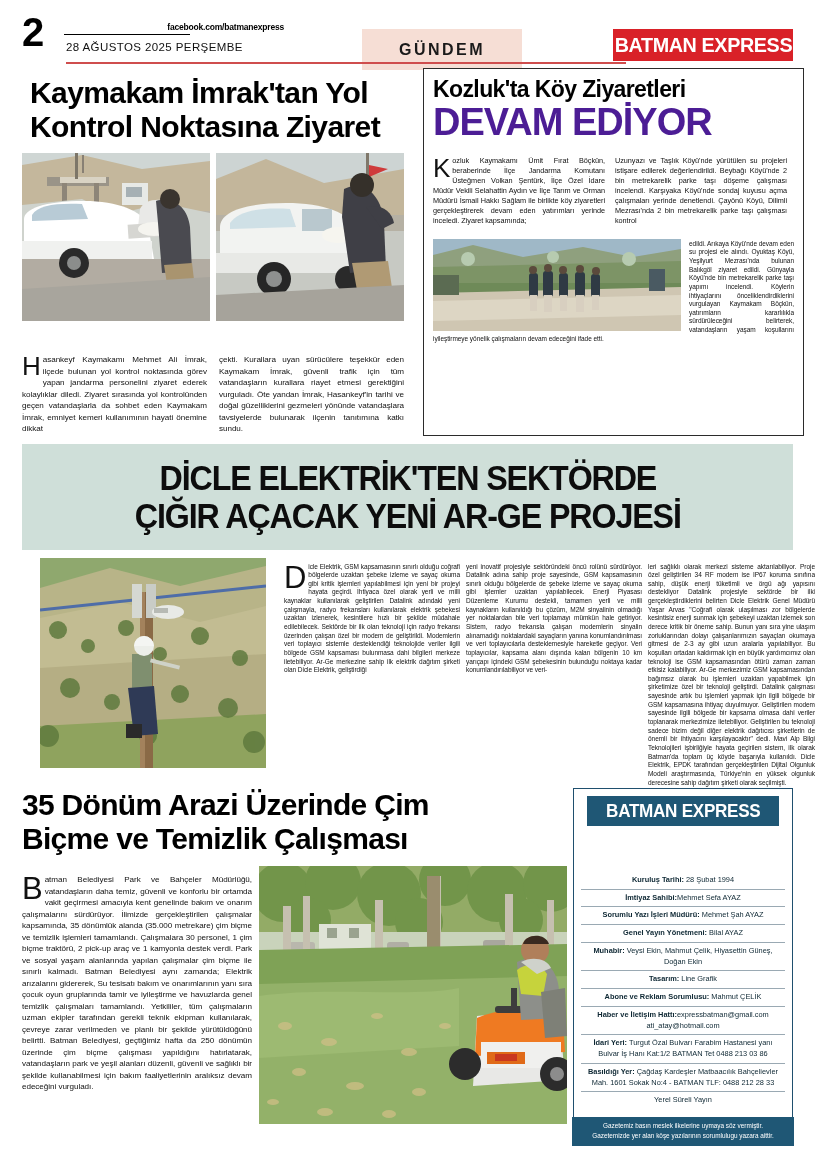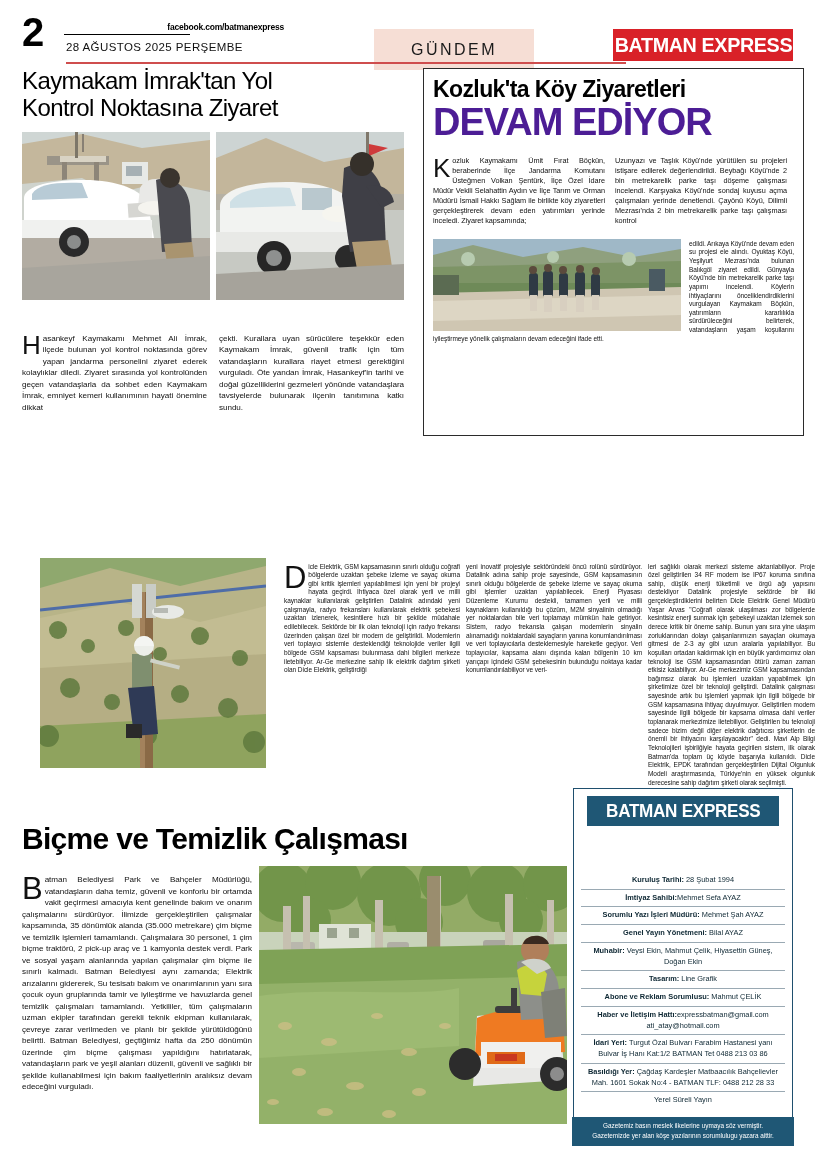--- a/index.html
+++ b/index.html
@@ -50,28 +50,28 @@
   .top-date {
     position: absolute;
     left: 44px; top: 25px;
     font-size: 11.5px;
     font-weight: 400;
     letter-spacing: 0.4px;
     color: #111;
   }
   .section-tag {
     position: absolute;
-    left: 352px; top: 13px;
+    left: 340px; top: 13px;
     width: 160px; height: 41px;
     background: #f6ded5;
     display: flex; align-items: center; justify-content: center;
     font-size: 16px;
     letter-spacing: 2.5px;
     color: #1a1a1a;
-    font-weight: 400;
+    font-weight: 700;
   }
   .brand-box {
     position: absolute;
     right: 0; top: 13px;
     width: 180px; height: 32px;
     background: #d92128;
     display: flex; align-items: center; justify-content: center;
   }
   .brand-box .brand-text {
     color: #fff;
@@ -87,26 +87,26 @@
   .top-rule {
     position: absolute;
     left: 44px; top: 46px;
     width: 560px;
     border-bottom: 2px solid #cf4d4d;
   }
 
   
   .a1 { position: absolute; left: 22px; top: 68px; width: 382px; }
   .a1 .headline {
-    font-size: 24px;
-    font-weight: 400;
+    font-size: 30px;
+    font-weight: 700;
     line-height: 1.12;
     letter-spacing: -0.6px;
     color: #000;
-    margin: 0;
+    margin: 8px;
   }
   .a1 .photos {
     display: flex; gap: 6px;
     margin-top: 10px;
   }
   .a1 .photos .ph { height: 168px; }
   .a1 .photos .ph:nth-child(1) { width: 188px; }
   .a1 .photos .ph:nth-child(2) { width: 188px; }
   .a1 .body {
     display: flex; gap: 12px;
@@ -419,20 +419,24 @@
             <circle cx="163" cy="32" r="4"></circle>
           </g>
           <rect x="216" y="30" width="16" height="22" fill="#4a5a62"></rect>
           <rect x="0" y="36" width="26" height="20" fill="#5b6b52"></rect>
         </svg>
       </div>
       <p class="bodytext tiny">edildi. Arıkaya Köyü'nde devam eden su projesi ele alındı. Oyuktaş Köyü, Yeşilyurt Mezrası'nda bulunan Balıkgöl ziyaret edildi. Günyayla Köyü'nde bin metrekarelik parke taşı yapımı incelendi. Köylerin ihtiyaçlarını önceliklendirdiklerini vurgulayan Kaymakam Böçkün, yatırımların kararlılıkla sürdürüleceğini belirterek, vatandaşların yaşam koşullarını iyileştirmeye yönelik çalışmaların devam edeceğini ifade etti.</p>
     </div>
   </div>
 
+  <div class="a3banner">
+    <div class="l1">DİCLE ELEKTRİK'TEN SEKTÖRDE</div>
+    <div class="l2">ÇIĞIR AÇACAK YENİ AR-GE PROJESİ</div>
+  </div>
 
   <div class="a3">
     <div class="ph photo3">
       <svg viewBox="0 0 226 210" width="226" height="210" preserveAspectRatio="none">
         <rect x="0" y="0" width="226" height="210" fill="#9fb07a"></rect>
         <rect x="0" y="0" width="226" height="40" fill="#8fa86e"></rect>
         <path d="M0 30 L70 10 L140 28 L226 8 L226 70 L0 76 Z" fill="#b8b488"></path>
         <path d="M0 60 L80 44 L160 64 L226 48 L226 120 L0 128 Z" fill="#c2bc92"></path>
         <path d="M0 110 L226 96 L226 176 L0 188 Z" fill="#b5ae84"></path>
         <path d="M0 168 L226 156 L226 210 L0 210 Z" fill="#8fa35e"></path>
@@ -472,21 +476,21 @@
     <div class="c2">
         <p class="bodytext tiny">yeni inovatif projesiyle sektöründeki öncü rolünü sürdürüyor. Datalink adına sahip proje sayesinde, GSM kapsamasının sınırlı olduğu bölgelerde de şebeke izleme ve sayaç okuma gibi işlemler uzaktan yapılabilecek. Enerji Piyasası Düzenleme Kurumu destekli, tamamen yerli ve milli kaynakların kullanıldığı bu çözüm, M2M sinyalinin olmadığı yer noktalardan bile veri toplamayı mümkün hale getiriyor. Sistem, radyo frekansla çalışan modemlerin sinyalin alınamadığı noktalardaki sayaçların yanına konumlandırılması ve veri toplayıcılarla desteklemesiyle hareketle geçiyor. Veri toplayıcılar, kapsama alanı dışında kalan bölgenin 10 km yarıçapı içindeki GSM şebekesinin bulunduğu noktaya kadar konumlandırılabiliyor ve veri-</p>
       </div>
     <div class="c3">
       <p class="bodytext tiny">leri sağlıklı olarak merkezi sisteme aktarılabiliyor. Proje özel geliştirilen 34 RF modem ise IP67 koruma sınıfına sahip, düşük enerji tüketimli ve örgü ağı yapısını destekliyor Datalink projesiyle sektörde bir ilki gerçekleştirdiklerini belirten Dicle Elektrik Genel Müdürü Yaşar Arvas "Coğrafi olarak ulaşılması zor bölgelerde kesintisiz enerji sunmak için şebekeyi uzaktan izlemek son derece kritik bir öneme sahip. Bunun yanı sıra yine ulaşım zorluklarından dolayı çalışanlarımızın sayaçları okumaya gitmesi de 2-3 ay gibi uzun aralarla yapılabiliyor. Bu koşulları ortadan kaldırmak için en büyük yardımcımız olan teknoloji ise GSM kapsamasından ötürü zaman zaman etkisiz kalabiliyor. Ar-Ge merkezimiz GSM kapsamasından bağımsız olarak bu işlemleri uzaktan yapabilmek için şirketimize özel bir teknoloji geliştirdi. Datalink çalışması sayesinde artık bu işlemleri yapmak için ilgili bölgede bir GSM kapsamasına ihtiyaç duyulmuyor. Geliştirilen modem sayesinde ilgili bölgede bir kapsama olmasa dahi veriler toplanarak merkezimize iletebiliyor. Geliştirilen bu teknoloji sadece bizim değil diğer elektrik dağıtıcısı şirketlerin de önemli bir ihtiyacını karşılayacaktır" dedi. Mavi Alp Bilgi Teknolojileri işbirliğiyle hayata geçirilen sistem, ilk olarak Batman'da toplam üç köyde başarıyla kullanıldı. Dicle Elektrik, EPDK tarafından gerçekleştirilen Dijital Olgunluk Modeli araştırmasında, Türkiye'nin en yüksek olgunluk derecesine sahip dağıtım şirketi olarak seçilmişti.</p>
     </div>
   </div>
 
   <div class="a4">
     <h1 class="headline">
-      <br>
+      <span>35 Dönüm Arazi Üzerinde Çim</span><br>
       <span>Biçme ve Temizlik Çalışması</span>
     </h1>
     <div class="content">
       <div class="textcol">
         <p class="bodytext dropcap big">Batman Belediyesi Park ve Bahçeler Müdürlüğü, vatandaşların daha temiz, güvenli ve konforlu bir ortamda vakit geçirmesi amacıyla kent genelinde bakım ve onarım çalışmalarını sürdürüyor. İlimizde gerçekleştirilen çalışmalar kapsamında, 35 dönümlük alanda (35.000 metrekare) çim biçme ve temizlik işlemleri tamamlandı. Çalışmalara 30 personel, 1 çim biçme traktörü, 2 pick-up araç ve 1 kamyonla destek verdi. Park ve sosyal yaşam alanlarında yapılan çalışmalar çim biçme ile sınırlı kalmadı. Batman Belediyesi aynı zamanda; Elektrik arızalarını gidererek, Su tesisatı bakım ve onarımlarının yanı sıra çocuk oyun gruplarında tamir ve iyileştirme ve havuzlarda genel temizlik çalışmaları tamamlandı. Yetkililer, tüm çalışmaların uzman ekipler tarafından gerekli teknik ekipman kullanılarak, çevreye zarar verilmeden ve planlı bir şekilde yürütüldüğünü belirtti. Batman Belediyesi, geçtiğimiz hafta da 250 dönümün üzerinde çim biçme çalışması yapıldığını hatırlatarak, vatandaşların park ve yeşil alanları düzenli, güvenli ve sağlıklı bir şekilde kullanabilmesi için bakım faaliyetlerinin aralıksız devam edeceğini vurguladı.</p>
       </div>
       <div class="ph photo4">
         <svg viewBox="0 0 308 258" width="308" height="258" preserveAspectRatio="none">
           <rect x="0" y="0" width="308" height="258" fill="#8aa861"></rect>
           <rect x="0" y="0" width="308" height="92" fill="#93ab66"></rect>

